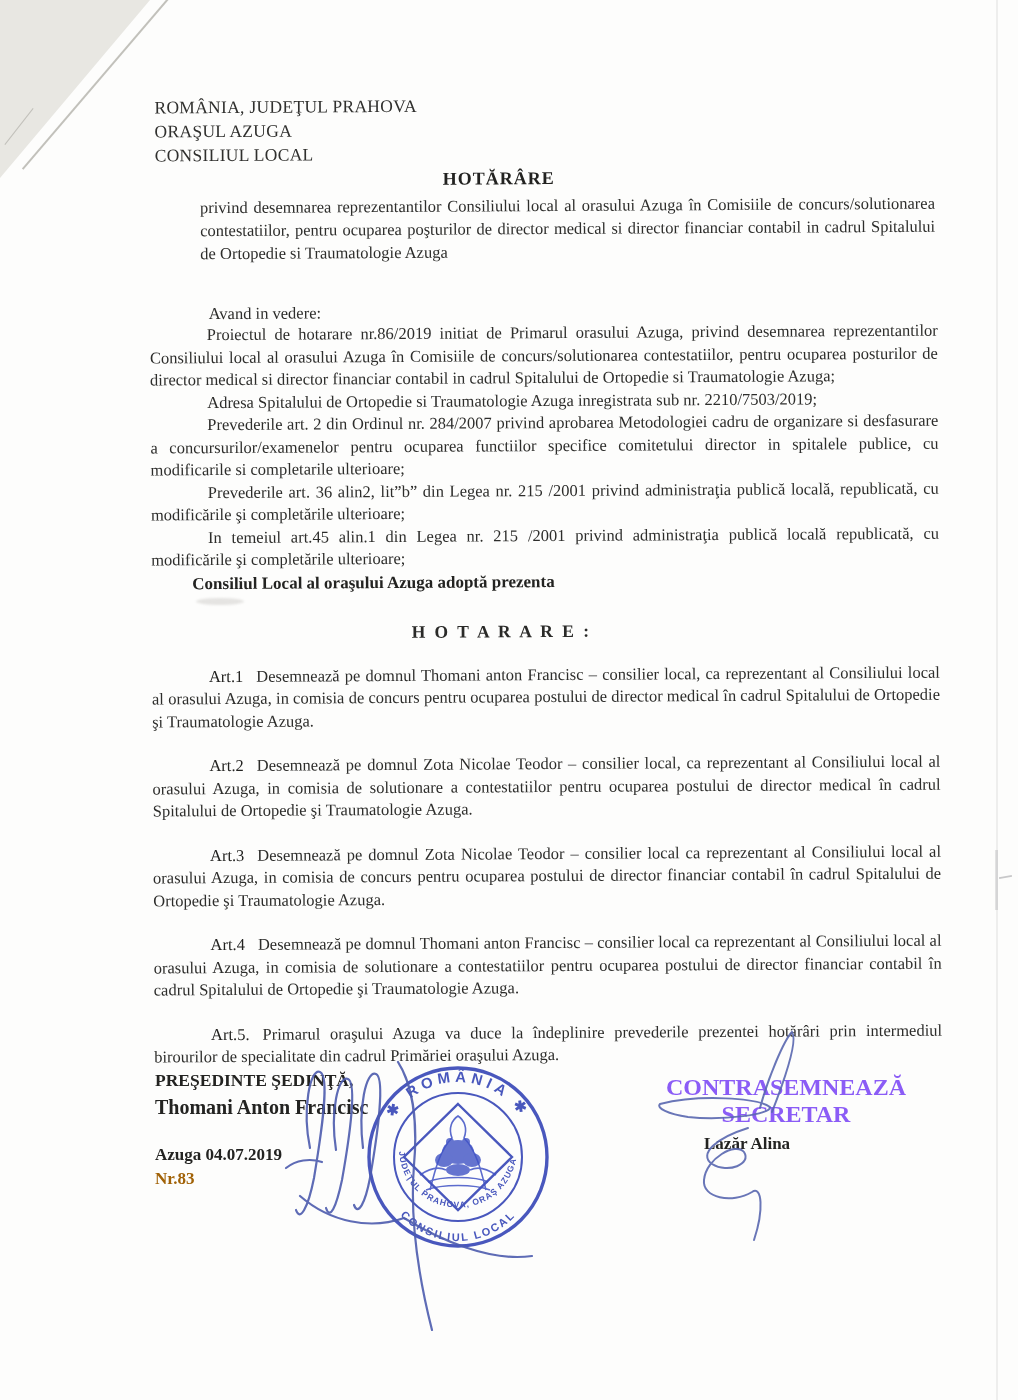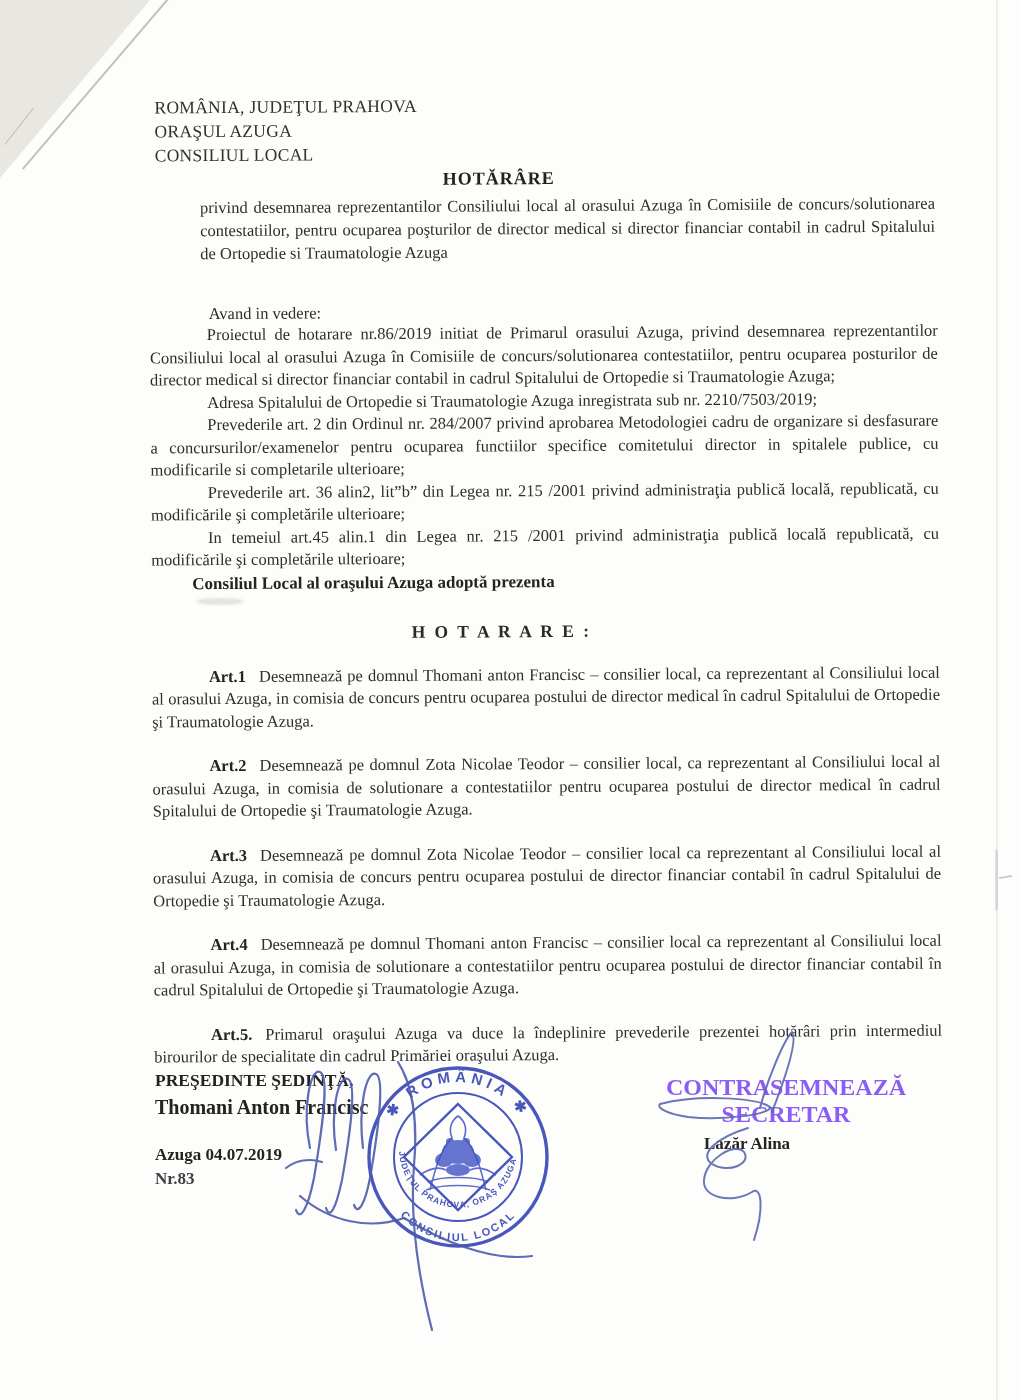--- a/index.html
+++ b/index.html
@@ -70,27 +70,27 @@
   .adoption {
     margin-top: 2px; margin-left: 41px;
     font-size: 17px; font-weight: 700; color: #232321;
   }
   .decision-heading {
     width: 700px; text-align: center; margin-top: 29px;
     font-size: 17.5px; font-weight: 700; letter-spacing: 2.5px; color: #2a2a28;
   }
   .article { margin-top: 22px; }
   .article:first-of-type { margin-top: 40px; }
-  .art-label { font-weight: 700; color: #232321; margin-right: 13px; }
+  .art-label { font-weight: 400; color: #232321; margin-right: 13px; }
 
   .sig-left { position: absolute; left: 155px; top: 1070px; width: 260px; }
   .sig-left .role { font-size: 17.5px; font-weight: 700; color: #232321; }
   .sig-left .name { font-size: 20px; font-weight: 700; color: #232321; margin-top: 5px; }
   .sig-left .place-date { font-size: 17px; font-weight: 700; color: #232321; margin-top: 26px; }
-  .sig-left .number { font-size: 17px; font-weight: 700; color: #404040; margin-top: 4px; }
+  .sig-left .number { font-size: 17px; font-weight: 700; color: #a16207; margin-top: 4px; }
   .sig-right { position: absolute; left: 640px; top: 1074px; width: 292px; }
   .sig-right .role { font-size: 24px; font-weight: 700; color: #8b5cf6; word-spacing: 5px; text-align: center; }
   .sig-right .name { font-size: 17px; font-weight: 700; color: #232321; margin-top: 6px; padding-left: 64px; }
 
   .ink-overlay { position: absolute; left: 0; top: 0; pointer-events: none; }
   .stamp-text { font-family: "Liberation Sans", sans-serif; font-weight: 700; fill: #3a4ab8; }
 </style>
 </head>
 <body>
 

